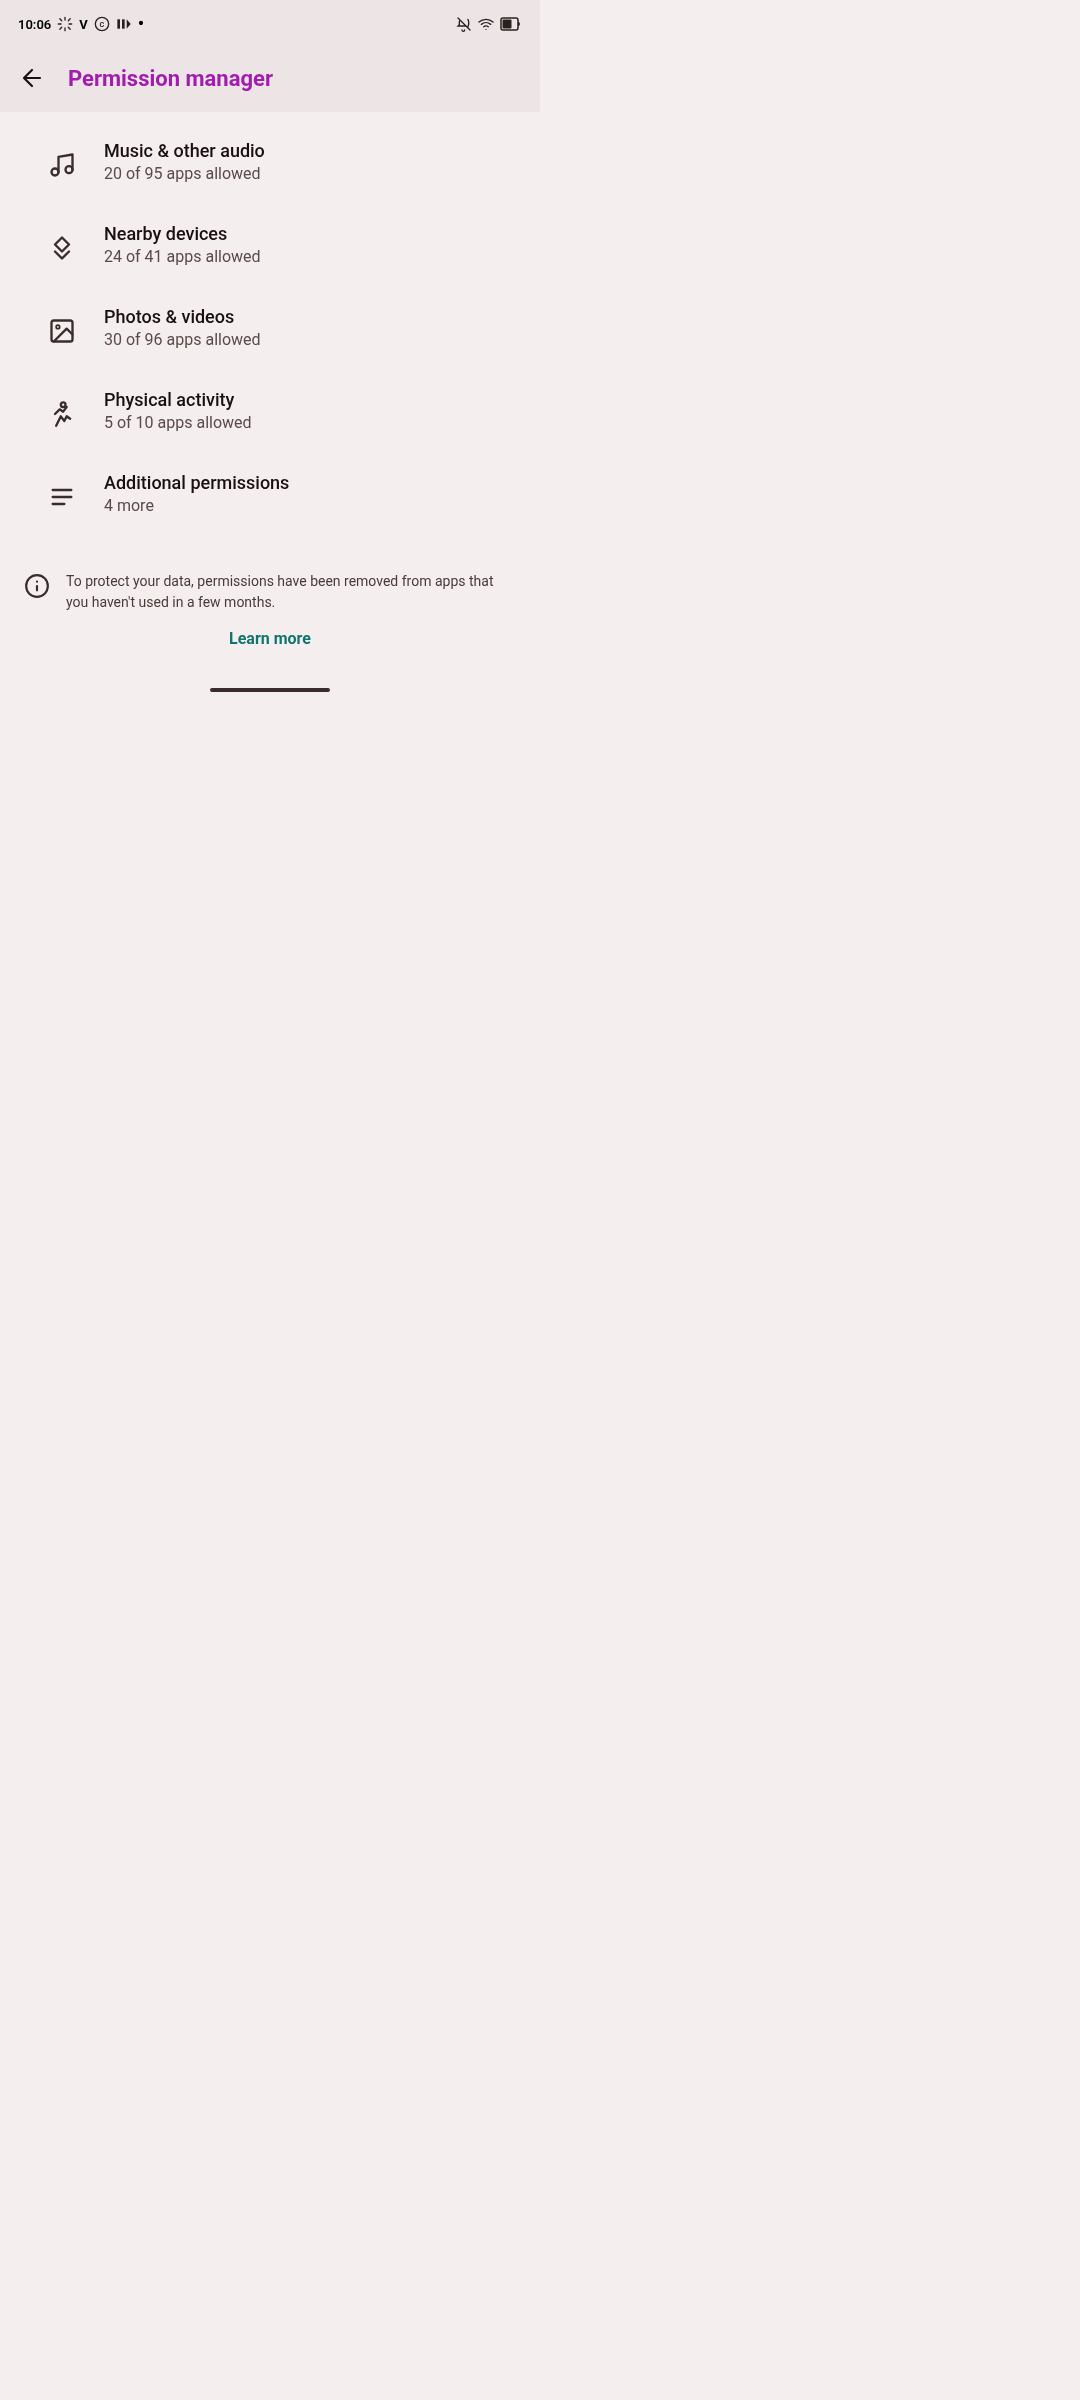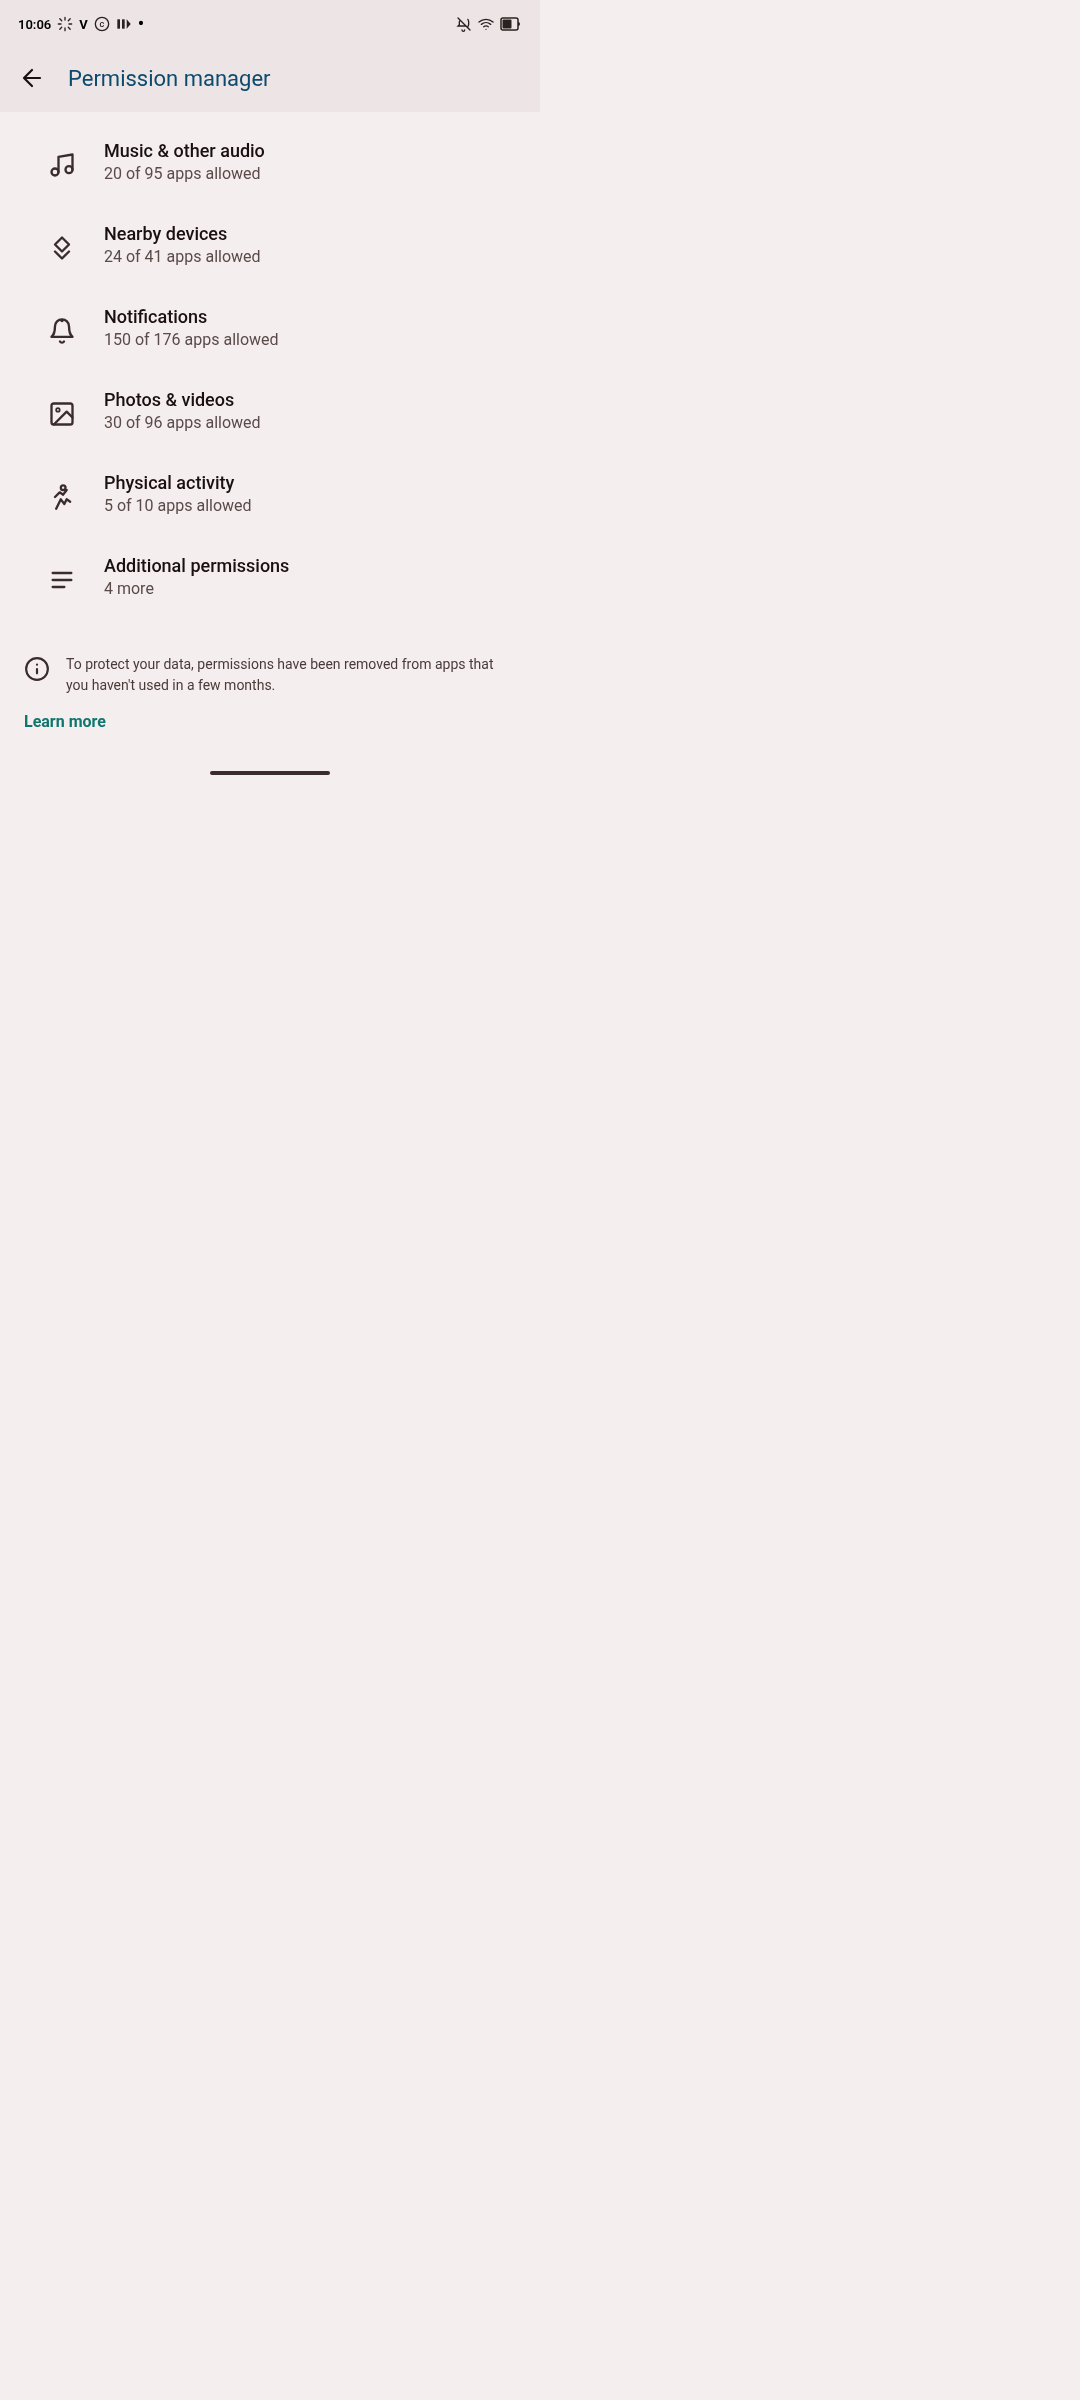--- a/index.html
+++ b/index.html
@@ -59,22 +59,22 @@
 
     .back-btn {
       cursor: pointer;
       padding: 4px;
       display: flex;
       align-items: center;
     }
 
     .header-title {
       font-size: 22px;
-      font-weight: 400;
-      color: #0c4a6e;
+      font-weight: 700;
+      color: #a21caf;
     }
 
     .list-container {
       padding: 8px 0;
     }
 
     .list-item {
       display: flex;
       align-items: flex-end;
       padding: 20px 24px;
@@ -108,20 +108,21 @@
     .item-subtitle {
       font-size: 16px;
       color: #5a4a4a;
     }
 
     .footer {
       padding: 28px 24px 24px 24px;
       display: flex;
       flex-direction: column;
       gap: 16px;
+      align-items: center;
     }
 
     .footer-info-row {
       display: flex;
       align-items: flex-start;
       gap: 16px;
     }
 
     .footer-icon {
       flex-shrink: 0;
@@ -232,32 +233,20 @@
         <path d="M6 9l6-6 6 6-6 6-6-6z" stroke="#3a2c2c" stroke-width="2" stroke-linejoin="round"></path>
         <path d="M6 15l6 6 6-6" stroke="#3a2c2c" stroke-width="2" stroke-linecap="round" stroke-linejoin="round"></path>
       </svg>
     </div>
     <div class="item-text">
       <span class="item-title">Nearby devices</span>
       <span class="item-subtitle">24 of 41 apps allowed</span>
     </div>
   </div>
 
-  <div class="list-item">
-    <div class="item-icon">
-      <svg width="28" height="28" viewBox="0 0 24 24" fill="none">
-        <path d="M18 8A6 6 0 006 8c0 7-3 9-3 9h18s-3-2-3-9M13.73 21a2 2 0 01-3.46 0" stroke="#3a2c2c" stroke-width="2" stroke-linecap="round" stroke-linejoin="round"></path>
-        <circle cx="12" cy="3" r="1.5" fill="#3a2c2c"></circle>
-      </svg>
-    </div>
-    <div class="item-text">
-      <span class="item-title">Notifications</span>
-      <span class="item-subtitle">150 of 176 apps allowed</span>
-    </div>
-  </div>
 
 
   <div class="list-item">
     <div class="item-icon">
       <svg width="28" height="28" viewBox="0 0 24 24" fill="none">
         <rect x="3" y="3" width="18" height="18" rx="2" stroke="#3a2c2c" stroke-width="2"></rect>
         <circle cx="8.5" cy="8.5" r="1.5" stroke="#3a2c2c" stroke-width="1.5"></circle>
         <path d="M21 15l-5-5L5 21" stroke="#3a2c2c" stroke-width="2" stroke-linecap="round" stroke-linejoin="round"></path>
       </svg>
     </div>

